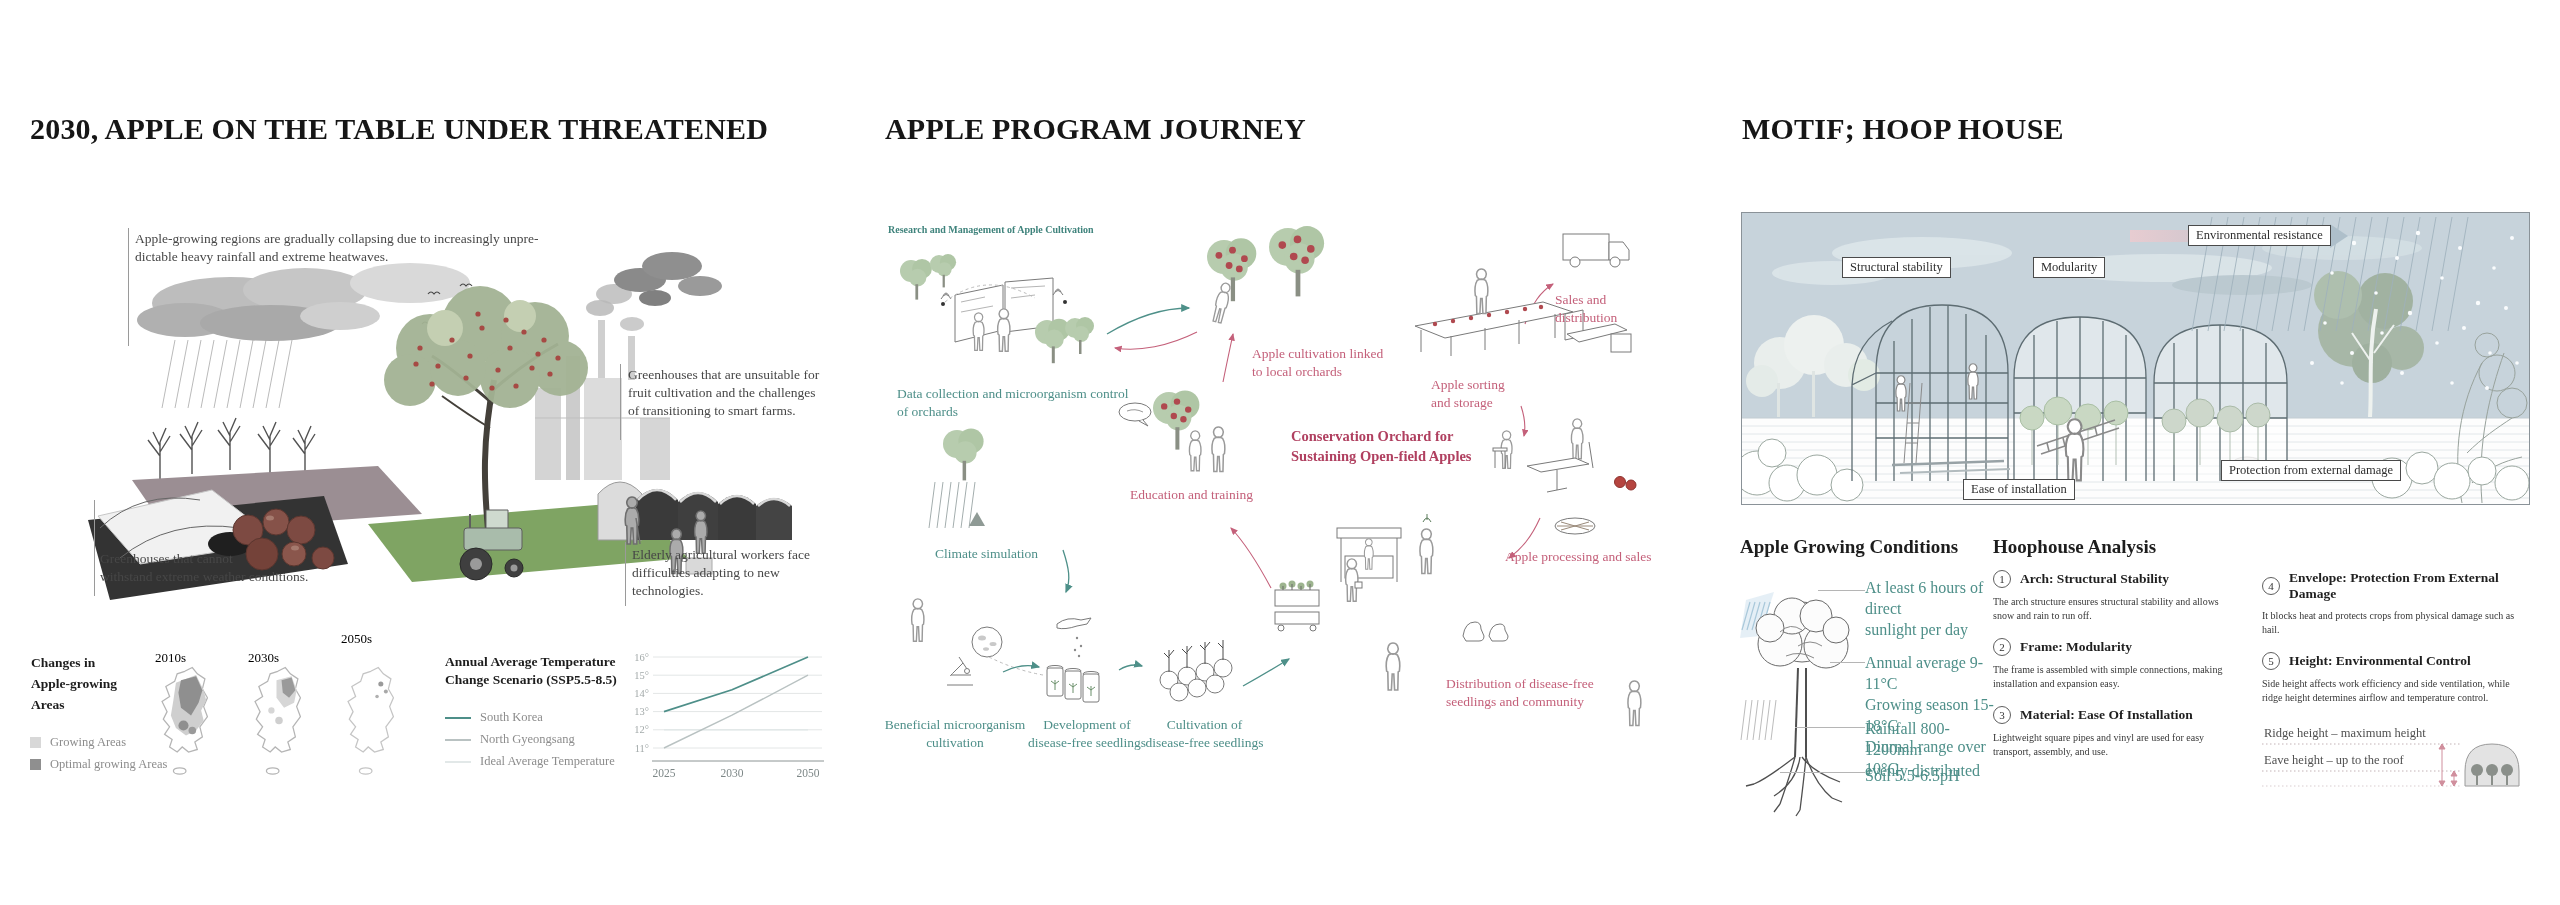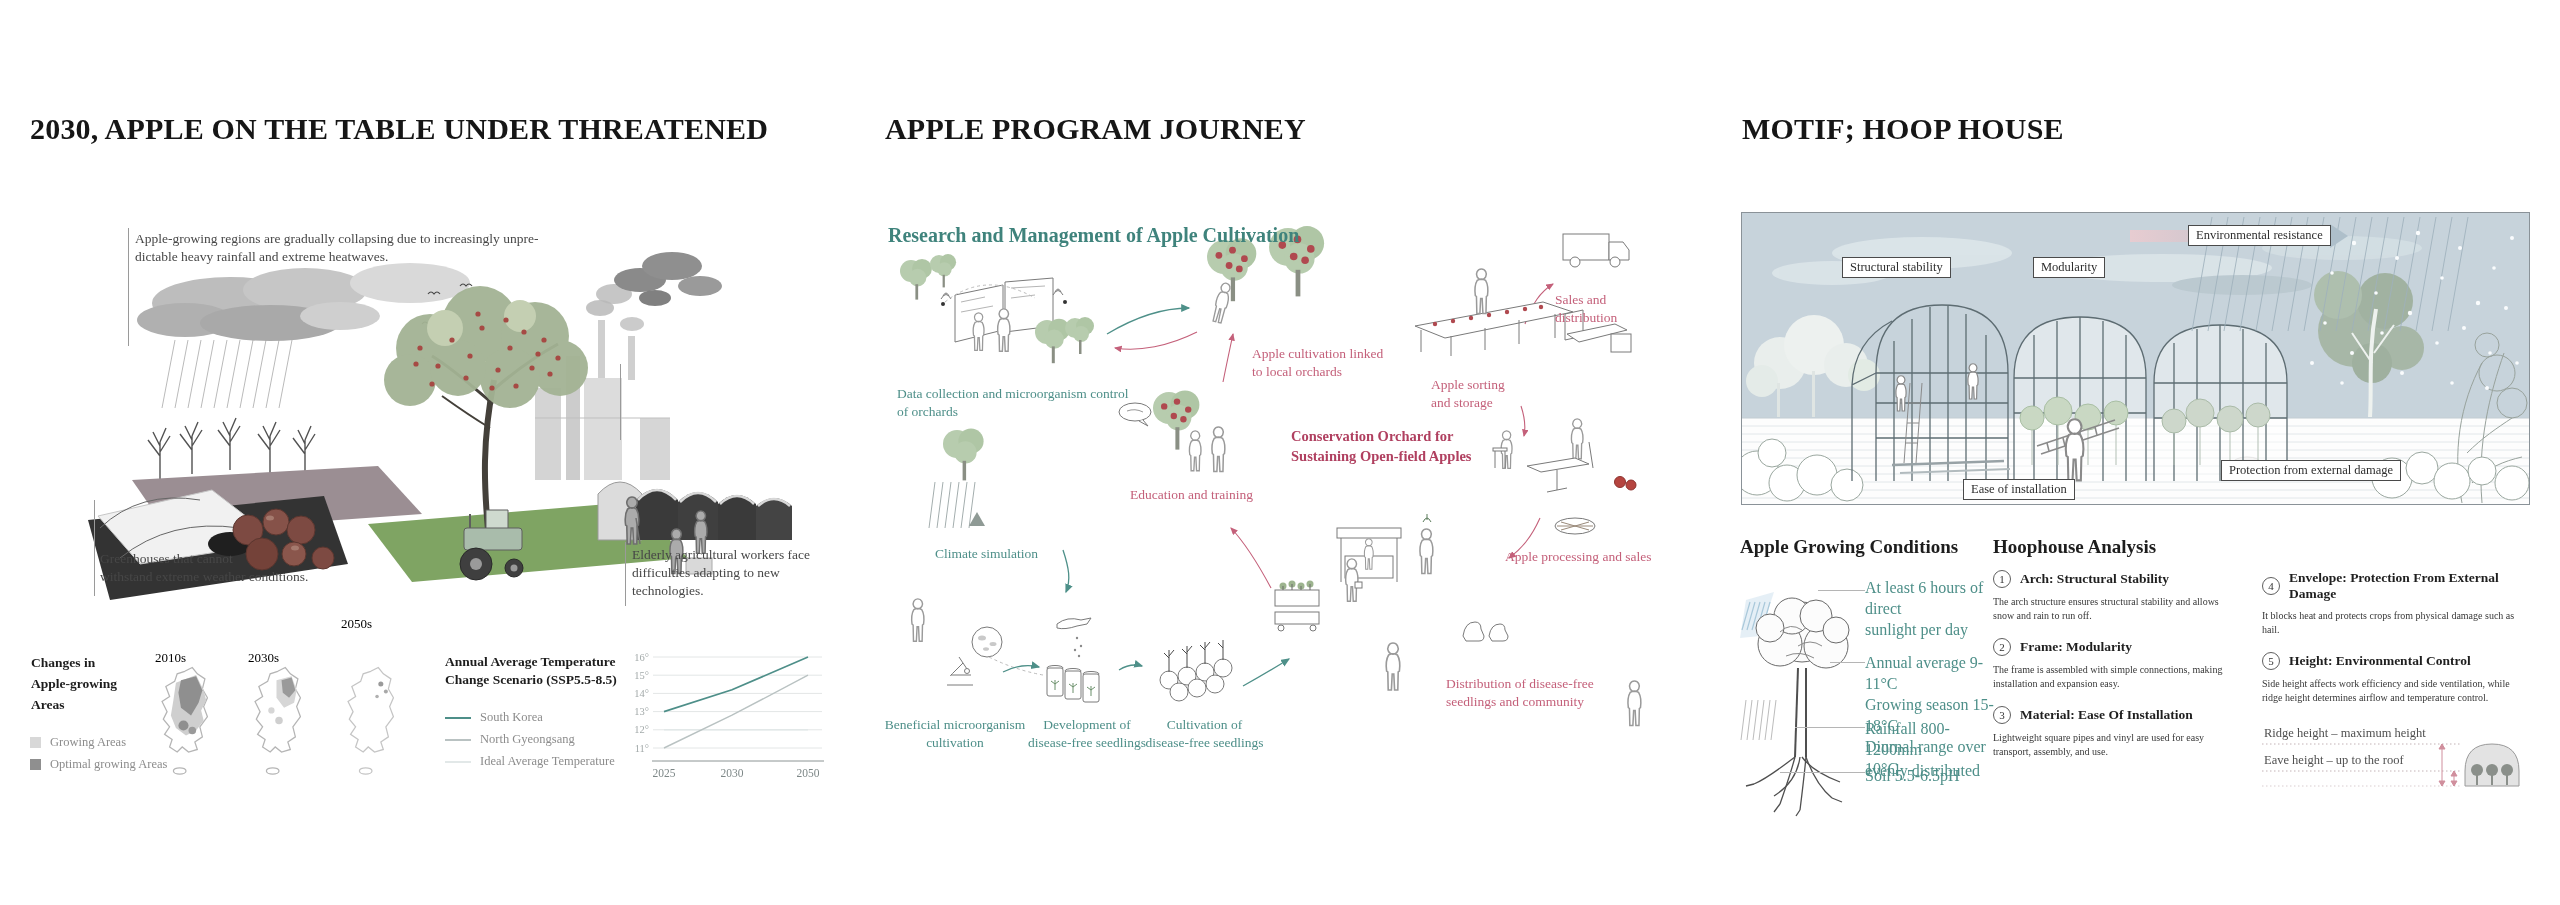--- a/index.html
+++ b/index.html
@@ -15,21 +15,21 @@
   .maps-heading{position:absolute;font-size:13.5px;font-weight:bold;line-height:1.55;color:#1d1d1d;}
   .legend-row{display:flex;align-items:center;gap:9px;margin-bottom:7px;font-size:12.5px;color:#8c8c8c;}
   .sw{width:11px;height:11px;display:inline-block;}
   .lsw{width:26px;height:0;border-top:2px solid #999;display:inline-block;}
   .decade{position:absolute;font-size:13px;color:#000000;}
   .temp-heading{position:absolute;font-size:13.5px;font-weight:bold;color:#1d1d1d;line-height:1.3;}
   
   .mlabel{position:absolute;font-size:13.5px;line-height:1.3;z-index:3;}
   .teal{color:#4e8f89;}
   .pink{color:#c4607a;}
-  .tealhead{position:absolute;font-size:20px;font-weight:bold;color:#3f837c;z-index:3;}
+  .tealhead{position:absolute;font-size:10px;font-weight:bold;color:#3f837c;z-index:3;}
   .centerlbl{position:absolute;font-size:14.5px;font-weight:bold;color:#b04060;line-height:1.35;z-index:3;}
   .ctr{text-align:center;}
   
   .scene{position:absolute;left:1px;top:212px;width:787px;height:291px;border:1px solid #8a9298;box-sizing:content-box;}
   .scenebox{position:absolute;background:#ffffff;border:1px solid #4a4a4a;font-size:12.5px;color:#2e2e2e;
             padding:2px 7px;white-space:nowrap;z-index:4;line-height:1.2;}
   .envbar{position:absolute;left:388px;top:17px;width:200px;height:12px;z-index:3;
           background:linear-gradient(to right,#e7ccd1,#aebfca);}
   .envtip{position:absolute;left:588px;top:11px;width:0;height:0;z-index:3;
           border-left:18px solid #aebfca;border-top:12px solid transparent;border-bottom:12px solid transparent;}
@@ -220,20 +220,23 @@
       </g>
     </svg>
 
     <div class="vline" style="left:128px;top:228px;height:118px;"></div>
     <div class="vline" style="left:620px;top:364px;height:76px;"></div>
     <div class="vline" style="left:94px;top:500px;height:96px;"></div>
     <div class="vline" style="left:625px;top:542px;height:64px;"></div>
 
     <div class="ann pre" style="left:135px;top:230px;width:520px;">Apple-growing regions are gradually collapsing due to increasingly unpre-
 dictable heavy rainfall and extreme heatwaves.</div>
+    <div class="ann pre" style="left:628px;top:366px;width:210px;">Greenhouses that are unsuitable for
+fruit cultivation and the challenges
+of transitioning to smart farms.</div>
     <div class="ann pre" style="left:632px;top:546px;width:210px;">Elderly agricultural workers face
 difficulties adapting to new
 technologies.</div>
     <div class="ann pre" style="left:100px;top:550px;width:270px;">Greenhouses that cannot
 withstand extreme weather conditions.</div>
 
     <div class="maps-heading pre" style="left:31px;top:653px;">Changes in
 Apple-growing
 Areas</div>
     <div class="abs" style="left:30px;top:735px;">
@@ -241,21 +244,21 @@
         <span class="sw" style="background:#d8d8d8;"></span>
         <span>Growing Areas</span>
       </div>
       <div class="legend-row">
         <span class="sw" style="background:#8f8f8f;"></span>
         <span>Optimal growing Areas</span>
       </div>
     </div>
     <div class="decade" style="left:155px;top:650px;">2010s</div>
     <div class="decade" style="left:248px;top:650px;">2030s</div>
-    <div class="decade" style="left:341px;top:616px;">2050s</div>
+    <div class="decade" style="left:341px;top:631px;">2050s</div>
 
     <svg class="abs" style="left:148px;top:665px;" width="76" height="116" viewBox="0 0 60 92">
       <path d="M29,5 L35,2 L39,7 L45,11 L43,19 L47,26 L44,33 L47,41 L41,49 L43,57 L37,61 L39,67 L32,69 L27,65 L23,69 L17,65 L19,59 L13,55 L17,49 L12,43 L15,37 L11,29 L17,25 L14,17 L21,13 L23,7 Z" fill="#ffffff" stroke="#b5b5b5"></path>
       <path d="M22,14 L38,8 L44,20 L46,28 L42,36 L44,44 L38,52 L30,56 L22,50 L18,40 L20,28 Z" fill="#cfcfcf"></path>
       <path d="M26,12 L38,9 L43,20 L40,30 L34,40 L26,34 L24,22 Z" fill="#8f8f8f"></path>
       <circle cx="28" cy="48" r="4" fill="#8f8f8f"></circle>
         <circle cx="35" cy="52" r="3" fill="#9a9a9a"></circle>
       <ellipse cx="25" cy="84" rx="5" ry="2.5" fill="#ffffff" stroke="#b5b5b5"></ellipse>
     </svg>
     <svg class="abs" style="left:241px;top:665px;" width="76" height="116" viewBox="0 0 60 92">

